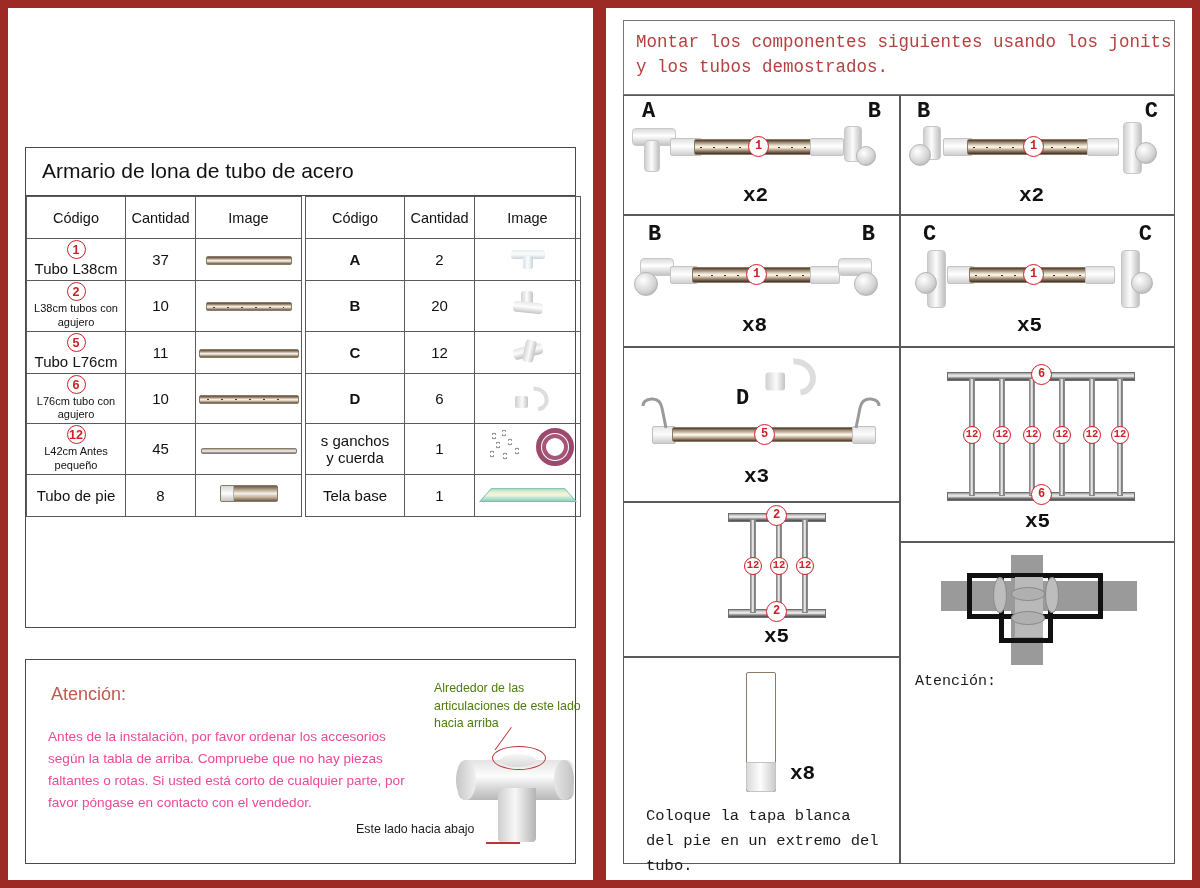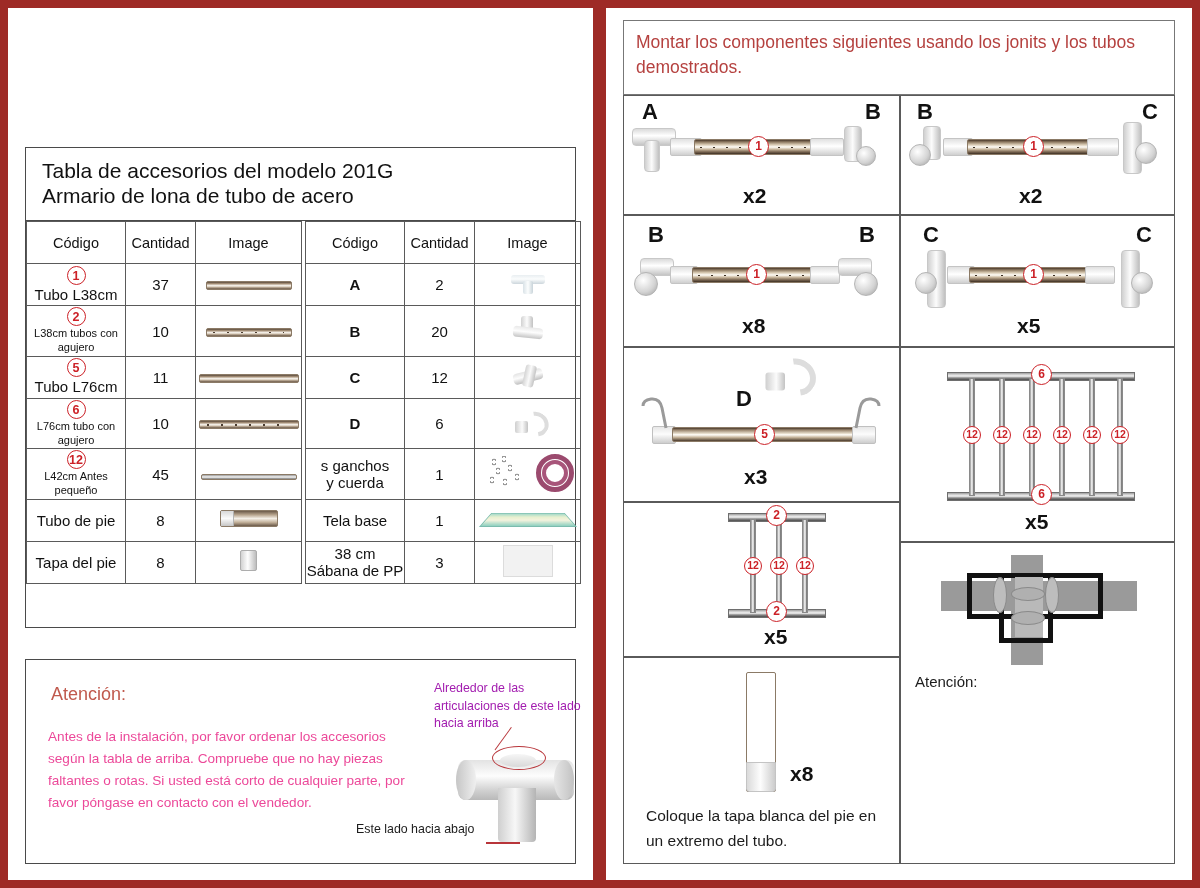--- a/index.html
+++ b/index.html
@@ -6,21 +6,21 @@
   body {
     width:1200px; height:888px;
     background:#9e2a26;
     font-family:"Liberation Sans", sans-serif;
     overflow:hidden;
   }
   .page { position:absolute; inset:0; background:#9e2a26; }
 
   
   .left-panel  { position:absolute; left:8px;  top:8px; width:585px;  height:872px; background:#ffffff; }
-  .right-panel { position:absolute; left:606px;top:8px; width:586px;  height:872px; background:#ffffff; }
+  .right-panel { position:absolute; left:606px;top:8px; width:586px;  height:872px; background:#ffffff;font-family:Liberation Mono, monospace; }
 
   
   .guide-title {
     text-align:center; font-size:39px; letter-spacing:.5px;
     color:#111; padding-top:52px; font-weight:400;
   }
   .parts-box {
     position:absolute; left:17px; top:139px; width:551px; height:481px;
     border:1.5px solid #4a4a4a; background:#fff;
   }
@@ -122,21 +122,21 @@
     transform:perspective(60px) rotateX(52deg); border:.5px solid #7bbcae;}
   .sheet-img{display:inline-block;background:#f2f2f2;border:1px solid #dcdcdc;}
 
   
   .att-box{ position:absolute; left:17px; top:651px; width:551px; height:205px;
     border:1.5px solid #4a4a4a; background:#fff; }
   .att-title{ position:absolute; left:25px; top:24px; font-size:18px; color:#c05a4e; }
   .att-body{ position:absolute; left:22px; top:66px; width:360px; font-size:13.6px;
     line-height:1.62; color:#ec4899; }
   .att-note1{ position:absolute; left:408px; top:20px; width:160px; font-size:12.4px;
-    line-height:1.42; color:#a21caf;}
+    line-height:1.42; color:#4d7c0f;}
   .att-note2{ position:absolute; left:330px; top:162px; font-size:12.4px; color:#1c1c1c;}
   .joint-photo{ position:absolute; left:430px; top:78px; width:120px; height:104px;}
   .jp-h{position:absolute;left:2px;top:22px;width:116px;height:40px;border-radius:8px;
     background:linear-gradient(180deg,#e3e3e3,#fdfdfd 40%,#d2d2d2 75%,#b9b9b9);}
   .jp-lcap{position:absolute;left:0px;top:22px;width:20px;height:40px;border-radius:50%;
     background:linear-gradient(90deg,#c6c6c6,#efefef);}
   .jp-rcap{position:absolute;left:98px;top:22px;width:20px;height:40px;border-radius:50%;
     background:linear-gradient(90deg,#e6e6e6,#c2c2c2);}
   .jp-v{position:absolute;left:42px;top:50px;width:38px;height:54px;border-radius:0 0 4px 4px;
     background:linear-gradient(90deg,#cfcfcf,#f7f7f7 45%,#b4b4b4);}
@@ -216,21 +216,20 @@
 </head>
 <body>
 
 <div class="page">
 
   <div class="left-panel">
 
 
     <div class="parts-box">
       <div class="parts-head">
-        <div>Tabla de accesorios del modelo 201G</div>
         <div>Armario de lona de tubo de acero</div>
       </div>
 
       <table class="parts">
         <colgroup>
           <col class="col-code">
             <col class="col-qty">
             <col class="col-img">
           <col class="col-gap">
           <col class="col-code">
@@ -323,32 +322,20 @@
         <tr>
           <td>Tubo de pie</td>
           <td class="qty">8</td>
           <td><span class="foot-tube"></span></td>
           <td class="col-gap"></td>
           <td>Tela base</td>
           <td class="qty">1</td>
           <td><span class="base-img"></span></td>
         </tr>
 
-        <tr>
-          <td>Tapa del pie</td>
-          <td class="qty">8</td>
-          <td><span class="cap-img"></span></td>
-          <td class="col-gap"></td>
-          <td class="code-two">
-            <div>38 cm</div>
-            <div>Sábana de PP</div>
-          </td>
-          <td class="qty">3</td>
-          <td><span class="sheet-img" style="width:50px;height:32px"></span></td>
-        </tr>
 
       </tbody>
         </table>
     </div>
 
     <div class="att-box">
       <div class="att-title">Atención:</div>
       <div class="att-body">Antes de la instalación, por favor ordenar los accesorios según la tabla de arriba. Compruebe que no hay piezas faltantes o rotas. Si usted está corto de cualquier parte, por favor póngase en contacto con el vendedor.</div>
       <div class="att-note1">Alrededor de las articulaciones de este lado hacia arriba</div>
       <div class="att-note2">Este lado hacia abajo</div>

